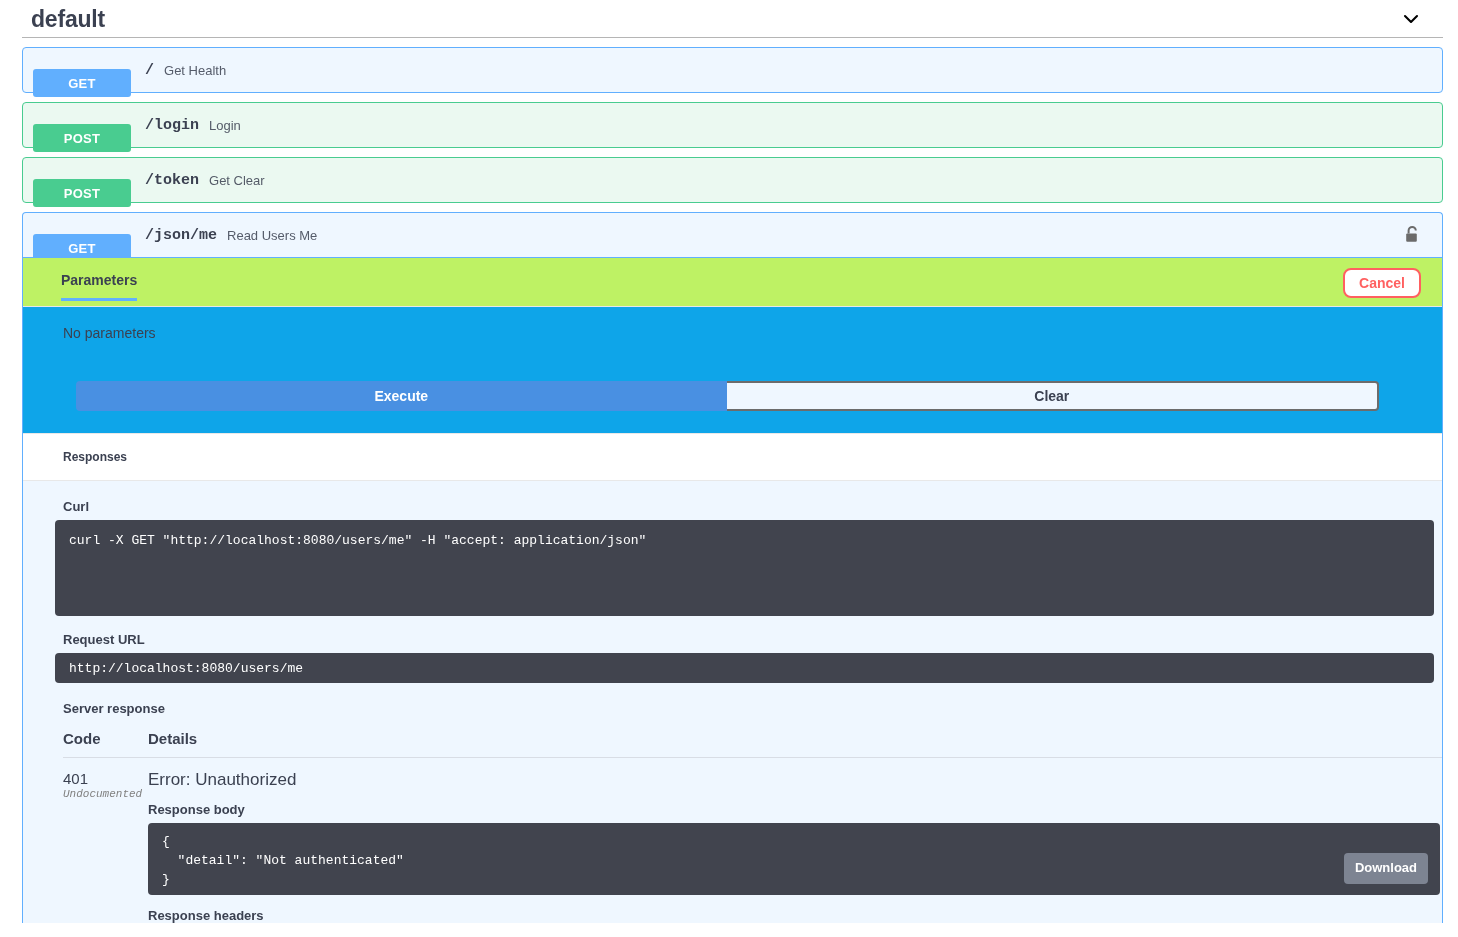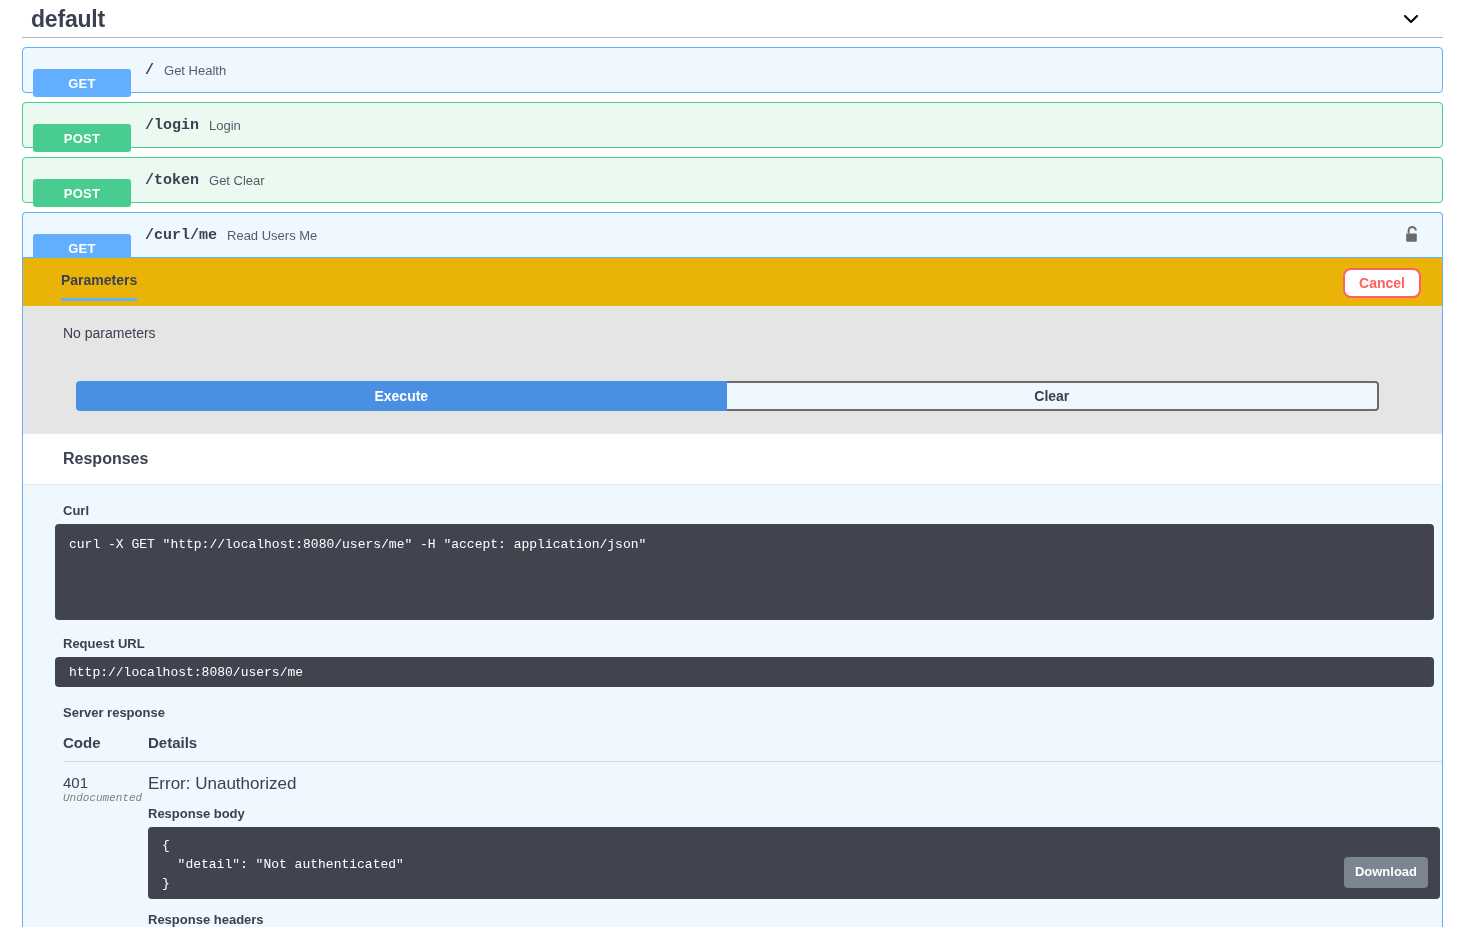--- a/index.html
+++ b/index.html
@@ -76,21 +76,21 @@
     cursor: pointer;
   }
 
   
   .op-body {
     border-top: 1px solid #61affe;
     background: #ffffff;
   }
   .tabs-row {
     display: flex; align-items: flex-start;
-    background: #eab308;
+    background: #bef264;
     height: 48px; padding: 0 20px 0 20px; position: relative;
   }
   .tab {
     margin-top: 14px; margin-left: 18px;
     font-size: 14px; font-weight: bold; color: #3b4151;
     position: relative; cursor: pointer; padding-bottom: 13px;
   }
   .tab.active::after {
     content: ""; position: absolute; left: 0; right: 0; bottom: 0;
     height: 3px; background: #61affe;
@@ -99,21 +99,21 @@
     position: absolute; right: 21px; top: 10px;
     height: 30px; padding: 0 14px;
     border: 2px solid #ff6060; border-radius: 8px;
     background: #fff; color: #ff6060;
     font-size: 14px; font-weight: bold;
     cursor: pointer; display: flex; align-items: center;
     font-family: "Liberation Sans", sans-serif;
   }
 
   .params-pane {
-    background: #e5e5e5; padding: 18px 30px 22px 20px;
+    background: #0ea5e9; padding: 18px 30px 22px 20px;
     border-top: 1px solid #e8e8e8;
   }
   .no-params { font-size: 14px; color: #3b4151; margin-left: 20px; }
 
   .btn-row {
     display: flex; margin-top: 40px;
     margin-left: 33px; margin-right: 33px;
   }
   .execute-btn {
     width: 676px; height: 30px;
@@ -131,21 +131,21 @@
     border: 2px solid #6c6c6c; border-left: none; border-radius: 0 4px 4px 0;
     display: flex; align-items: center; justify-content: center;
     cursor: pointer;
     font-family: "Liberation Sans", sans-serif;
   }
 
   .responses-head {
     background: #fff; padding: 16px 20px 16px 20px;
     border-top: 1px solid #e8e8e8;
   }
-  .responses-title { font-size: 16px; font-weight: bold; color: #3b4151; margin-left: 20px; }
+  .responses-title { font-size: 12px; font-weight: bold; color: #3b4151; margin-left: 20px; }
 
   .responses-pane {
     background: #eff7ff; padding: 18px 20px 0 20px;
     border-top: 1px solid #e8e8e8;
   }
   .sec-label {
     font-size: 13px; font-weight: bold; color: #3b4151;
     margin-left: 20px; margin-bottom: 6px;
   }
   .code-block {
@@ -231,21 +231,21 @@
       <div class="method method-post">POST</div>
       <div class="op-path">/token</div>
       <div class="op-desc">Get Clear</div>
     </div>
   </div>
 
   <div class="op op-get" style="top:212px; border-bottom:none; border-radius:4px 4px 0 0;">
 
     <div class="op-summary">
       <div class="method method-get">GET</div>
-      <div class="op-path">/curl/me</div>
+      <div class="op-path">/json/me</div>
       <div class="op-desc">Read Users Me</div>
       <div class="op-auth">
         <svg width="18" height="20" viewBox="0 0 18 20" aria-hidden="true">
           <path d="M4.6 8.4 V5.6 a3.6 3.6 0 0 1 7.2 0" fill="none" stroke="#6b6b6b" stroke-width="2"></path>
           <rect x="2.2" y="8.4" width="10.6" height="8.4" rx="1.1" fill="#6b6b6b"></rect>
         </svg>
       </div>
     </div>
 
     <div class="op-body">

